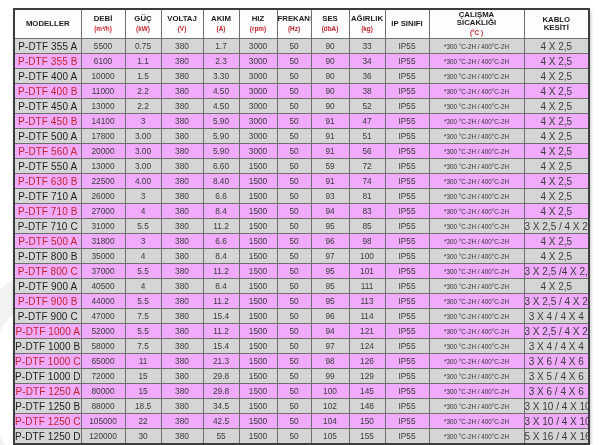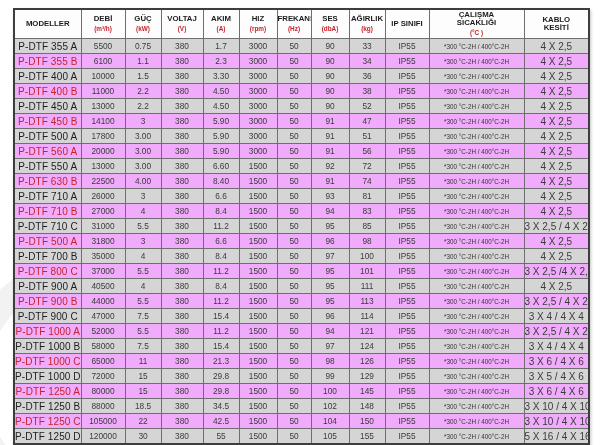--- a/index.html
+++ b/index.html
@@ -227,21 +227,21 @@
         <td>4 X 2,5</td>
       </tr>
       <tr class="gray">
         <td class="model">P-DTF 550 A</td>
         <td>13000</td>
         <td>3.00</td>
         <td>380</td>
         <td>6.60</td>
         <td>1500</td>
         <td>50</td>
-        <td>92</td>
+        <td>59</td>
         <td>72</td>
         <td>IP55</td>
         <td>*300 °C-2H / 400°C-2H</td>
         <td>4 X 2,5</td>
       </tr>
       <tr class="red">
         <td class="model">P-DTF 630 B</td>
         <td>22500</td>
         <td>4.00</td>
         <td>380</td>
@@ -304,21 +304,21 @@
         <td>6.6</td>
         <td>1500</td>
         <td>50</td>
         <td>96</td>
         <td>98</td>
         <td>IP55</td>
         <td>*300 °C-2H / 400°C-2H</td>
         <td>4 X 2,5</td>
       </tr>
       <tr class="gray">
-        <td class="model">P-DTF 700 B</td>
+        <td class="model">P-DTF 800 B</td>
         <td>35000</td>
         <td>4</td>
         <td>380</td>
         <td>8.4</td>
         <td>1500</td>
         <td>50</td>
         <td>97</td>
         <td>100</td>
         <td>IP55</td>
         <td>*300 °C-2H / 400°C-2H</td>

